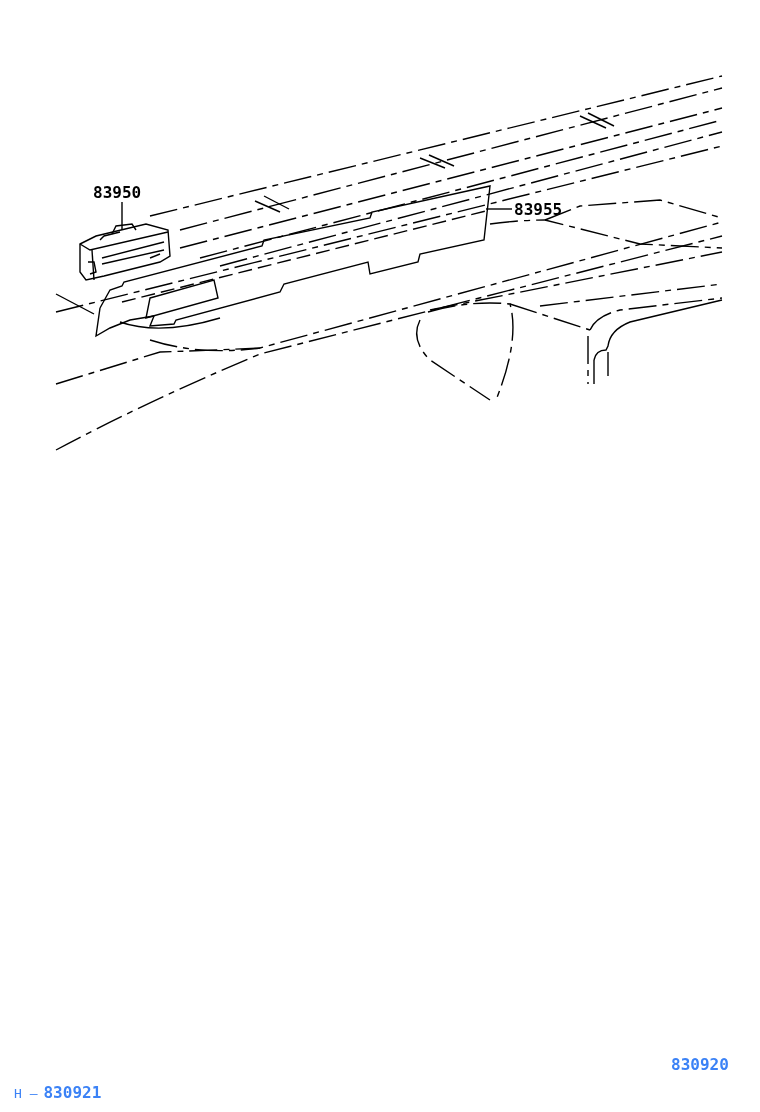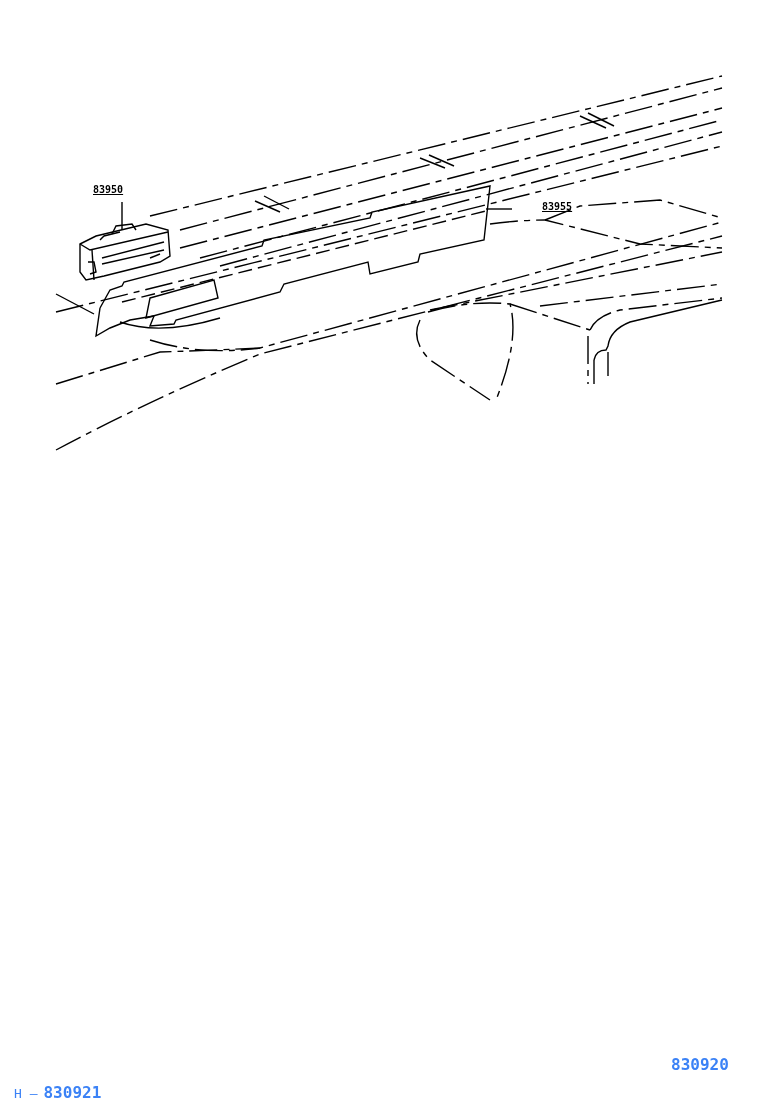--- a/index.html
+++ b/index.html
@@ -1,18 +1,18 @@
 <!DOCTYPE html>
 <html><head>
 <meta charset="utf-8">
 <style>
   html, body { margin: 0; padding: 0; background: #ffffff; }
   body { width: 760px; height: 1112px; position: relative; overflow: hidden; font-family: "DejaVu Sans Mono", "Liberation Mono", monospace; }
   #diagram { position: absolute; left: 0; top: 0; width: 760px; height: 1112px; }
-  .part-label { position: absolute; font-family: "DejaVu Sans Mono", "Liberation Mono", monospace; font-size: 10px; font-weight: bold; color: #000; letter-spacing: 0px; line-height: 1; text-decoration: underline; }
+  .part-label { position: absolute; font-family: "DejaVu Sans Mono", "Liberation Mono", monospace; font-size: 16px; font-weight: bold; color: #000; letter-spacing: 0px; line-height: 1; }
   .footer-label { position: absolute; font-family: "DejaVu Sans Mono", "Liberation Mono", monospace; font-size: 16px; color: #3b82f6; line-height: 1; }
   .footer-label .prefix { font-weight: normal; font-size: 13px; margin-right: 6px; }
   .footer-label .num { font-weight: bold; }
   svg .solid { stroke: #000; stroke-width: 1.4; fill: none; }
   svg .dash { stroke: #000; stroke-width: 1.4; fill: none; stroke-dasharray: 28 6 6 6; }
   svg .dash2 { stroke: #000; stroke-width: 1.4; fill: none; stroke-dasharray: 14 6; }
   svg .part { stroke: #000; stroke-width: 1.4; fill: #fff; }
 </style>
 </head>
 <body>
@@ -75,20 +75,20 @@
     <path class="dash" d="M 540 306 L 722 284"></path>
     <path class="dash" d="M 590 330 Q 596 316 620 310 L 722 298"></path>
     <path class="dash" d="M 588 336 L 588 384"></path>
     <path class="solid" d="M 594 360 L 594 384"></path>
     <path class="solid" d="M 594 360 Q 596 350 606 350 L 608 346 Q 610 330 630 322 L 722 300"></path>
     <path class="dash" d="M 608 352 L 608 376"></path>
   </g>
 </svg>
 
 <div class="part-label" style="left:93px; top:185px;">83950</div>
-<div class="part-label" style="left:514px; top:202px;margin-left:28px;">83955</div>
+<div class="part-label" style="left:514px; top:202px;">83955</div>
 
 <div class="footer-label" style="left:14px; top:1085px;">
   <span class="prefix">H –</span><span class="num">830921</span>
 </div>
 <div class="footer-label" style="left:671px; top:1057px;">
   <span class="num">830920</span>
 </div>
 
 </body></html>

